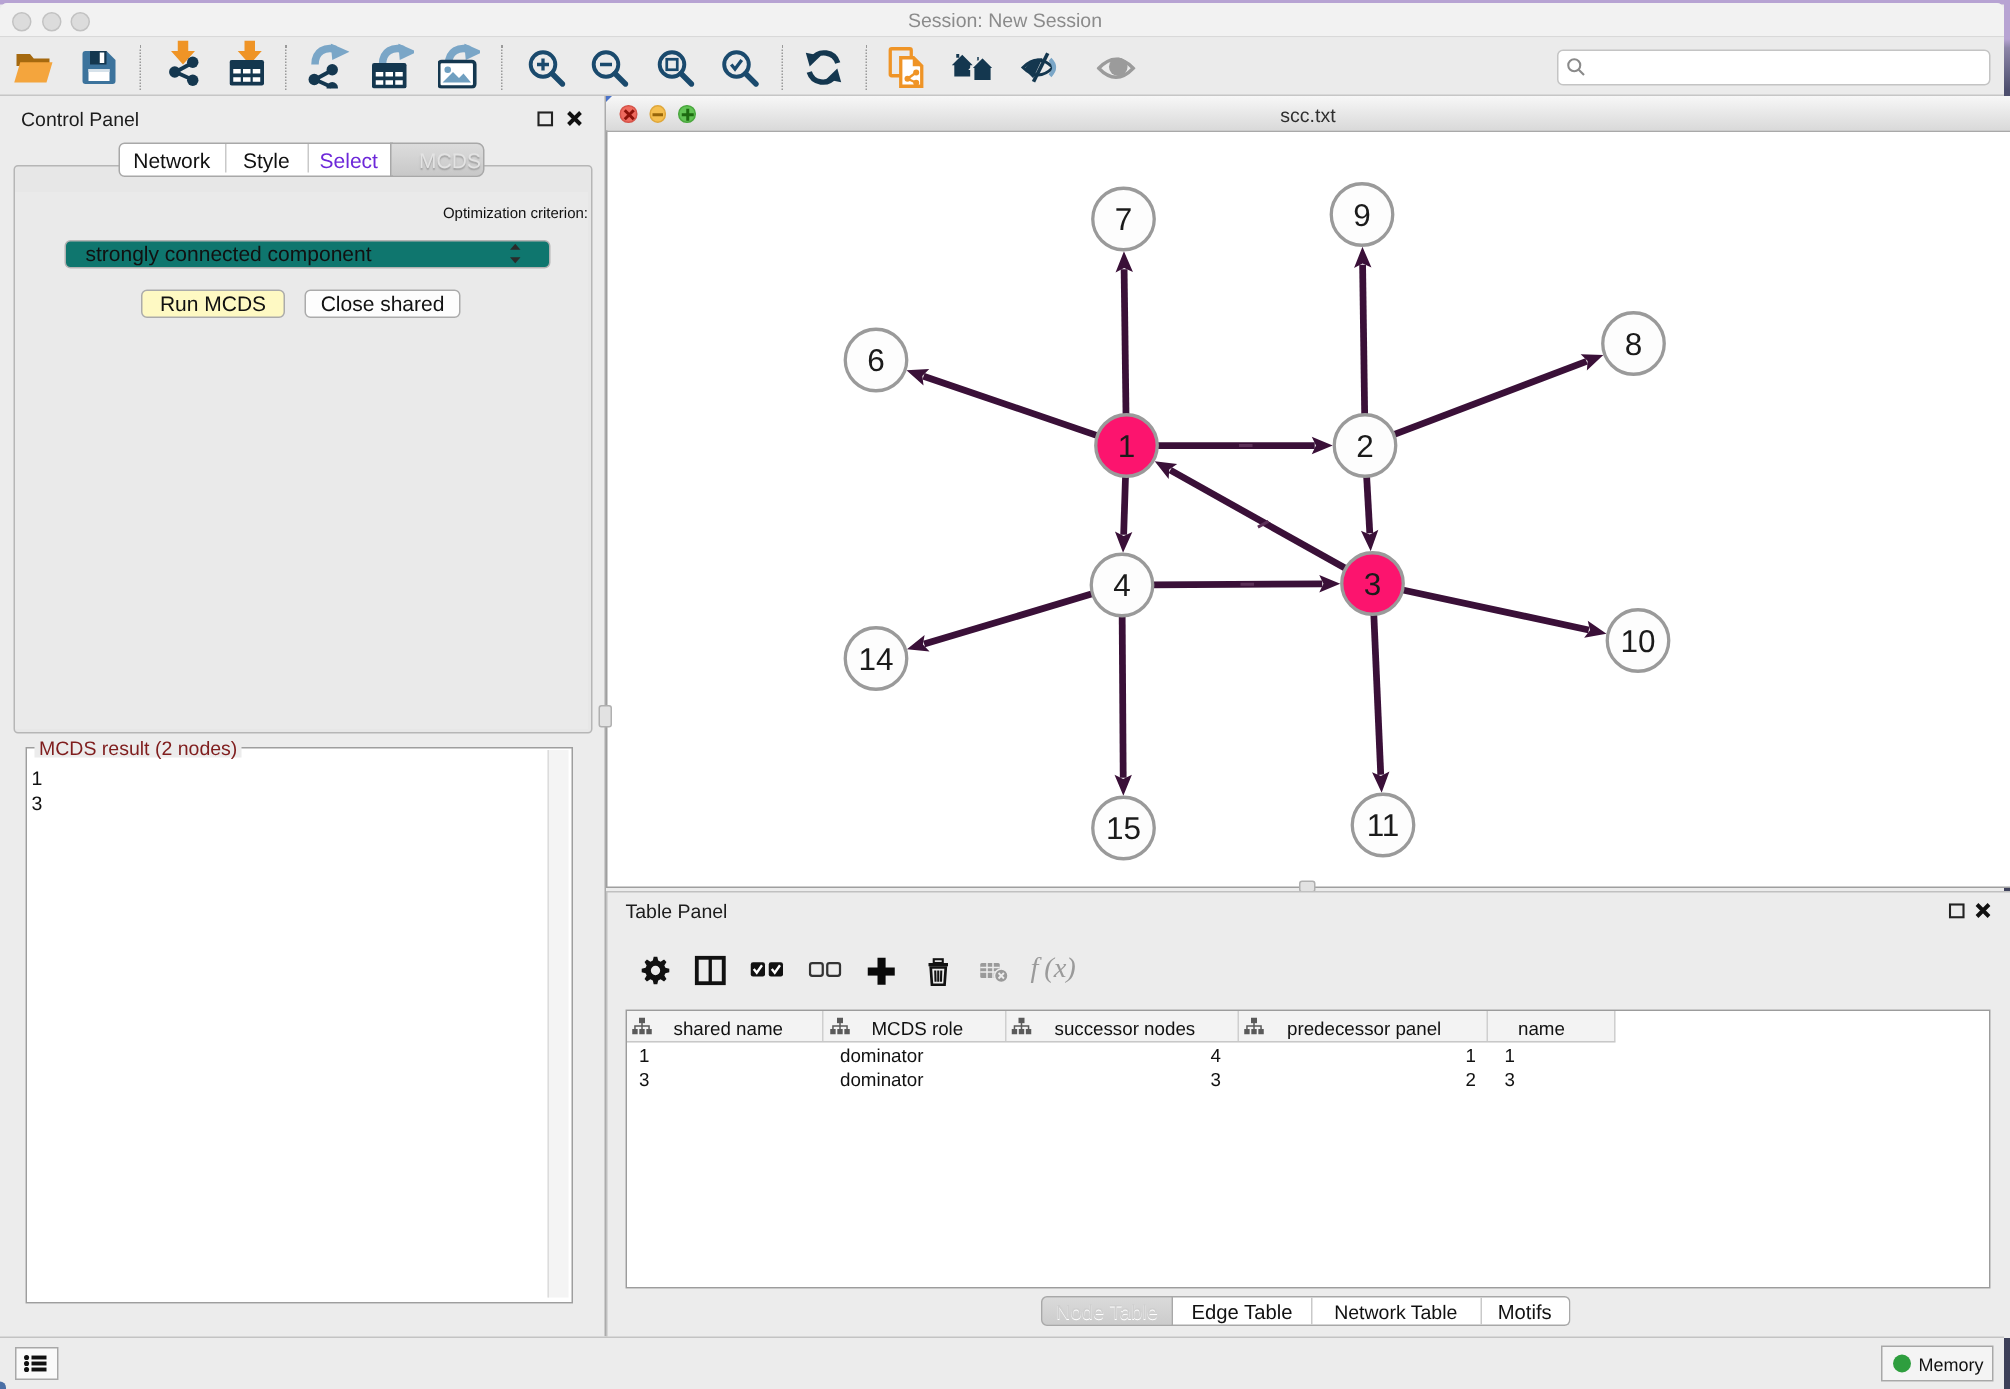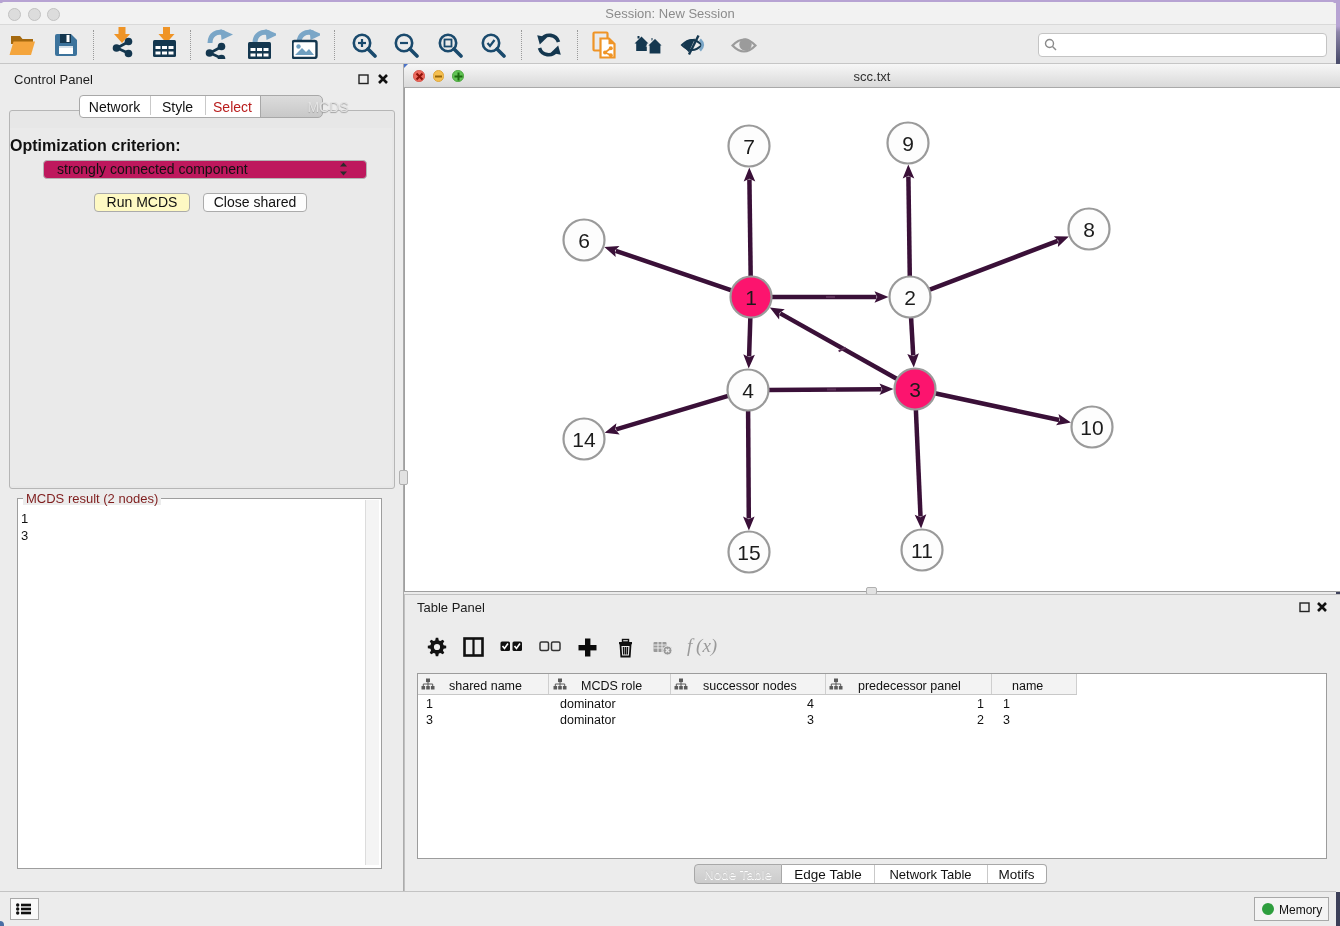--- a/index.html
+++ b/index.html
@@ -166,26 +166,26 @@
   </svg>
 
 <div class="abs" style="left:9px;top:110px;width:384px;height:377px;background:#e7e7e7;border:1px solid #b6b6b6;border-radius:3px;"></div>
 <div class="abs" style="left:10px;top:128px;width:382px;height:358px;background:#eaeaea;"></div>
 
 <div class="abs" style="left:79px;top:95px;width:181px;height:21px;background:#fff;border:1px solid #a8a8a8;border-radius:4px 0 0 4px;"></div>
 <div class="abs" style="left:260px;top:95px;width:63px;height:23px;background:linear-gradient(#dcdcdc,#c8c8c8);border:1px solid #a8a8a8;border-radius:0 5px 5px 0;box-sizing:border-box;"></div>
 <div class="abs" style="left:79px;top:99px;width:71px;text-align:center;font-size:14px;color:#111;">Network</div>
 <div class="abs" style="left:150px;top:99px;width:55px;text-align:center;font-size:14px;color:#111;">Style</div>
 <div class="abs" style="left:150px;top:96px;width:1px;height:19px;background:#c9c9c9;"></div>
-<div class="abs" style="left:205px;top:99px;width:55px;text-align:center;font-size:14px;color:#b91c1c;">Select</div>
+<div class="abs" style="left:205px;top:99px;width:55px;text-align:center;font-size:14px;color:#6d28d9;">Select</div>
 <div class="abs" style="left:205px;top:96px;width:1px;height:19px;background:#c9c9c9;"></div>
-<div class="abs" style="left:260px;top:99px;width:80px;text-align:center;font-size:14px;color:#e3e3e3;text-shadow:0 1px 1px #9f9f9f;margin-left:28px;">MCDS</div>
-
-<div class="abs" style="left:10px;top:137px;width:382px;text-align:left;font-size:16px;color:#111;font-weight:bold;">Optimization criterion:</div>
-<div class="abs" style="left:43px;top:160px;width:309px;height:17px;background:#be185d;border:1px solid #b3b3b3;border-radius:4px;font-size:14px;color:#111;line-height:17px;padding-left:13px;">strongly connected component</div>
+<div class="abs" style="left:260px;top:99px;width:80px;text-align:center;font-size:14px;color:#e3e3e3;text-shadow:0 1px 1px #9f9f9f;">MCDS</div>
+
+<div class="abs" style="left:10px;top:137px;width:382px;text-align:right;font-size:10px;color:#111;">Optimization criterion:</div>
+<div class="abs" style="left:43px;top:160px;width:309px;height:17px;background:#0f766e;border:1px solid #b3b3b3;border-radius:4px;font-size:14px;color:#111;line-height:17px;padding-left:13px;">strongly connected component</div>
 <svg class="abs" style="left:338px;top:162px;" width="11" height="14">
     <path d="M5.5 0.5 L9 4.5 L2 4.5 Z" fill="#2b2b2b"></path>
     <path d="M5.5 13.5 L9 9.5 L2 9.5 Z" fill="#2b2b2b"></path>
   </svg>
 <div class="abs" style="left:94px;top:193px;width:94px;height:17px;background:#fef9c3;border:1px solid #ababab;border-radius:4px;font-size:14px;color:#111;line-height:17px;text-align:center;">Run MCDS</div>
 <div class="abs" style="left:203px;top:193px;width:102px;height:17px;background:#fdfdfd;border:1px solid #ababab;border-radius:4px;font-size:14px;color:#111;line-height:17px;text-align:center;">Close shared</div>
 
 <div class="abs" style="left:17px;top:498px;width:363px;height:369px;border:1px solid #9e9e9e;background:#fff;"></div>
 <div class="abs" style="left:23px;top:492px;height:13px;background:#ececec;padding:0 3px;font-size:13px;color:#7f1d1d;line-height:13px;">MCDS result (2 nodes)</div>
 <div class="abs" style="left:21px;top:511px;font-size:13px;color:#111;line-height:16.5px;">1<br>3</div>

